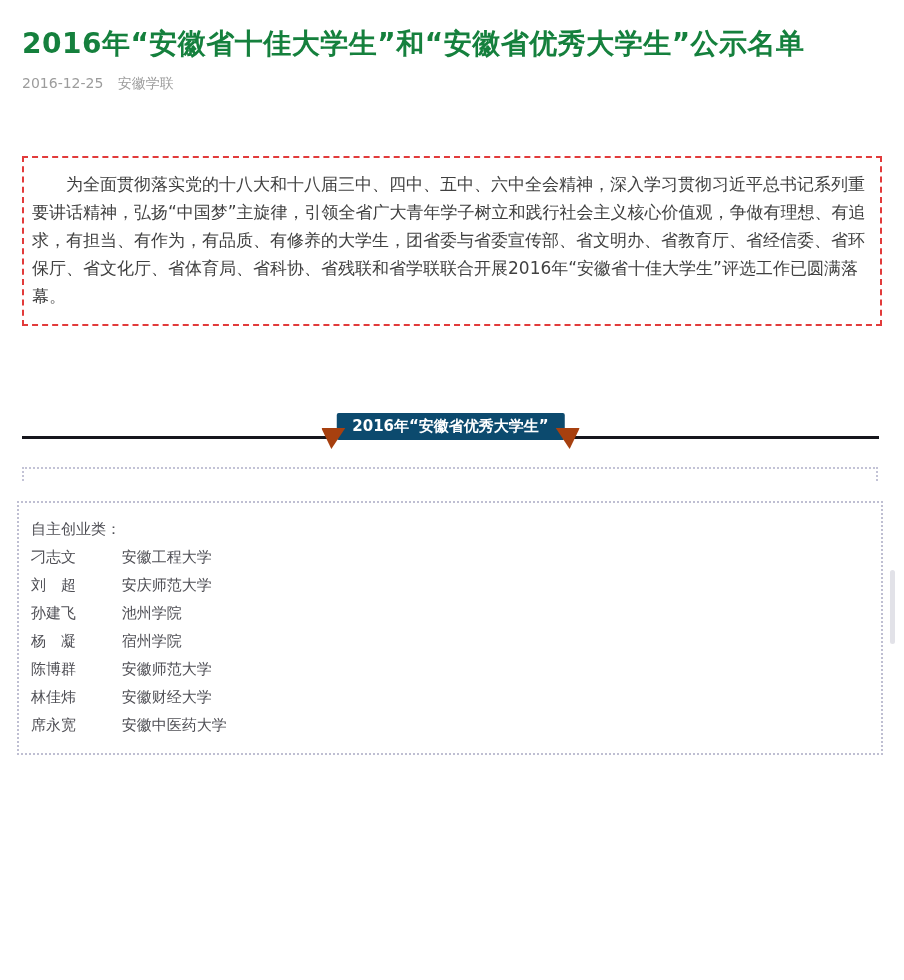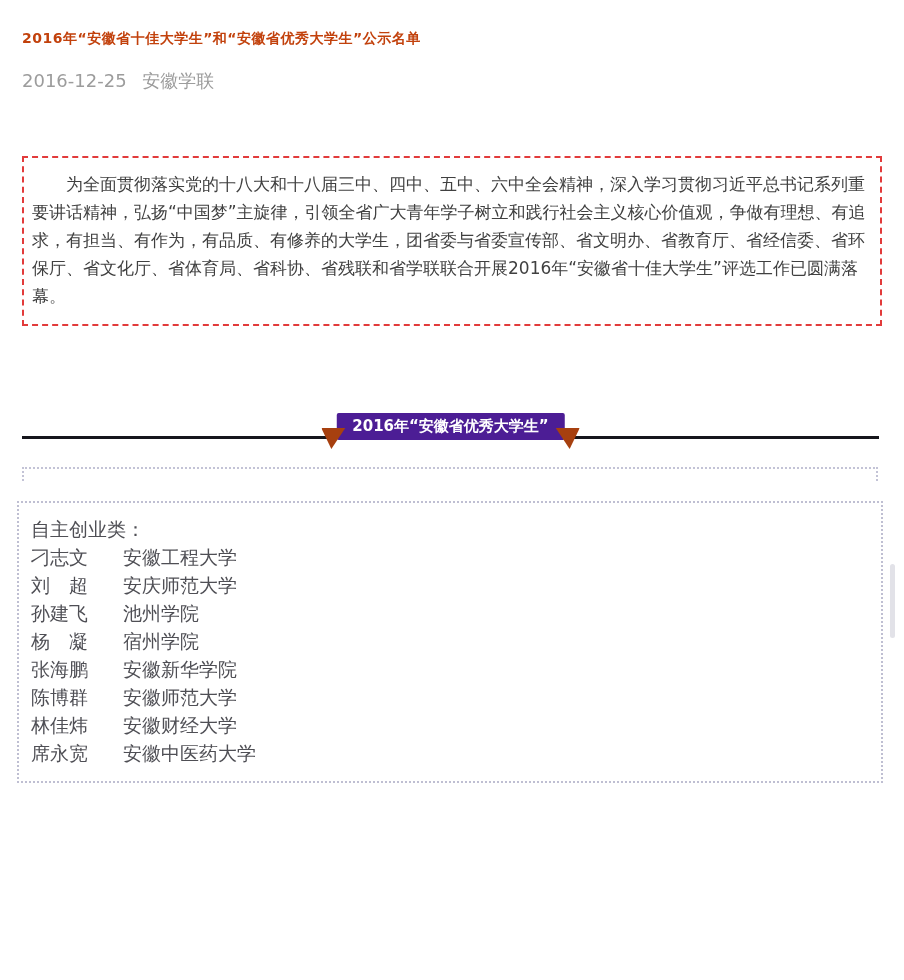--- a/index.html
+++ b/index.html
@@ -4,43 +4,43 @@
 <style>
   * { margin: 0; padding: 0; box-sizing: border-box; }
   html, body { background: #ffffff; }
   body {
     width: 904px; height: 980px; overflow: hidden;
     font-family: "DejaVu Sans", "Liberation Sans", sans-serif;
   }
   .page { position: relative; width: 904px; height: 980px; padding: 0 22px; }
 
   .article-title {
-    margin-top: 24px;
-    font-size: 14px; font-weight: bold; color: #c2410c;
+    margin-top: 30px;
+    font-size: 28px; font-weight: bold; color: #15803d;
     line-height: 28px; letter-spacing: 0.5px;
   }
-  .meta { margin-top: 17px; font-size: 18px; color: #9c9c9c; }
+  .meta { margin-top: 17px; font-size: 14px; color: #9c9c9c; }
   .meta .src { margin-left: 10px; color: #9c9c9c; }
 
   .notice-box {
     margin-top: 63px;
     border: 2px dashed #e23b3b;
     padding: 12px 8px 14px 8px;
     font-size: 17px; line-height: 28px; color: #404040;
   }
   .notice-box p { text-indent: 2em; }
 
   .divider {
     position: relative;
     margin-top: 110px;
     width: 857px; height: 3px; background: #16161c;
   }
   .ribbon {
     position: absolute; left: 50%; bottom: -1px; transform: translateX(-50%);
-    background: #4c1d95; color: #ffffff;
+    background: #0c4a6e; color: #ffffff;
     font-size: 15px; font-weight: bold; line-height: 27px;
     padding: 0 16px; border-radius: 2px; white-space: nowrap; z-index: 2;
   }
   .fold { position: absolute; top: 15px; width: 24px; height: 21px; background: #a7400f; z-index: -1; }
   .fold-left  { left: -15px;  clip-path: polygon(0 0, 100% 0, 42% 100%); }
   .fold-right { right: -15px; clip-path: polygon(0 0, 100% 0, 58% 100%); }
 
   .scrollbar-thumb {
     position: absolute; left: 890px; top: 540px;
     width: 5px; height: 74px; border-radius: 3px;
@@ -49,21 +49,21 @@
 
   .empty-box {
     margin-top: 28px; width: 856px; height: 14px;
     border: 2px dotted #c3c3d6; border-bottom: none;
   }
 
   .list-box {
     margin: 20px 0 0 -5px; width: 866px;
     border: 2px dotted #bfbfd2;
     padding: 12px 12px 14px 12px;
-    font-size: 19px; line-height: 28px; color: #4f4f55;
+    font-size: 15px; line-height: 28px; color: #4f4f55;
   }
   .row { white-space: nowrap; }
   .row .name { display: inline-block; min-width: 86px; }
 </style>
 </head>
 <body>
 
 <div class="page">
 
   <h1 class="article-title">2016年“安徽省十佳大学生”和“安徽省优秀大学生”公示名单</h1>
@@ -101,24 +101,20 @@
     </div>
     <div class="row">
       <span class="name">孙建飞</span>
       <span>池州学院</span>
     </div>
     <div class="row">
       <span class="name">杨　凝</span>
       <span>宿州学院</span>
     </div>
     <div class="row">
-      <span class="name">张海鹏</span>
-      <span>安徽新华学院</span>
-    </div>
-    <div class="row">
       <span class="name">陈博群</span>
       <span>安徽师范大学</span>
     </div>
     <div class="row">
       <span class="name">林佳炜</span>
       <span>安徽财经大学</span>
     </div>
     <div class="row">
       <span class="name">席永宽</span>
       <span>安徽中医药大学</span>

